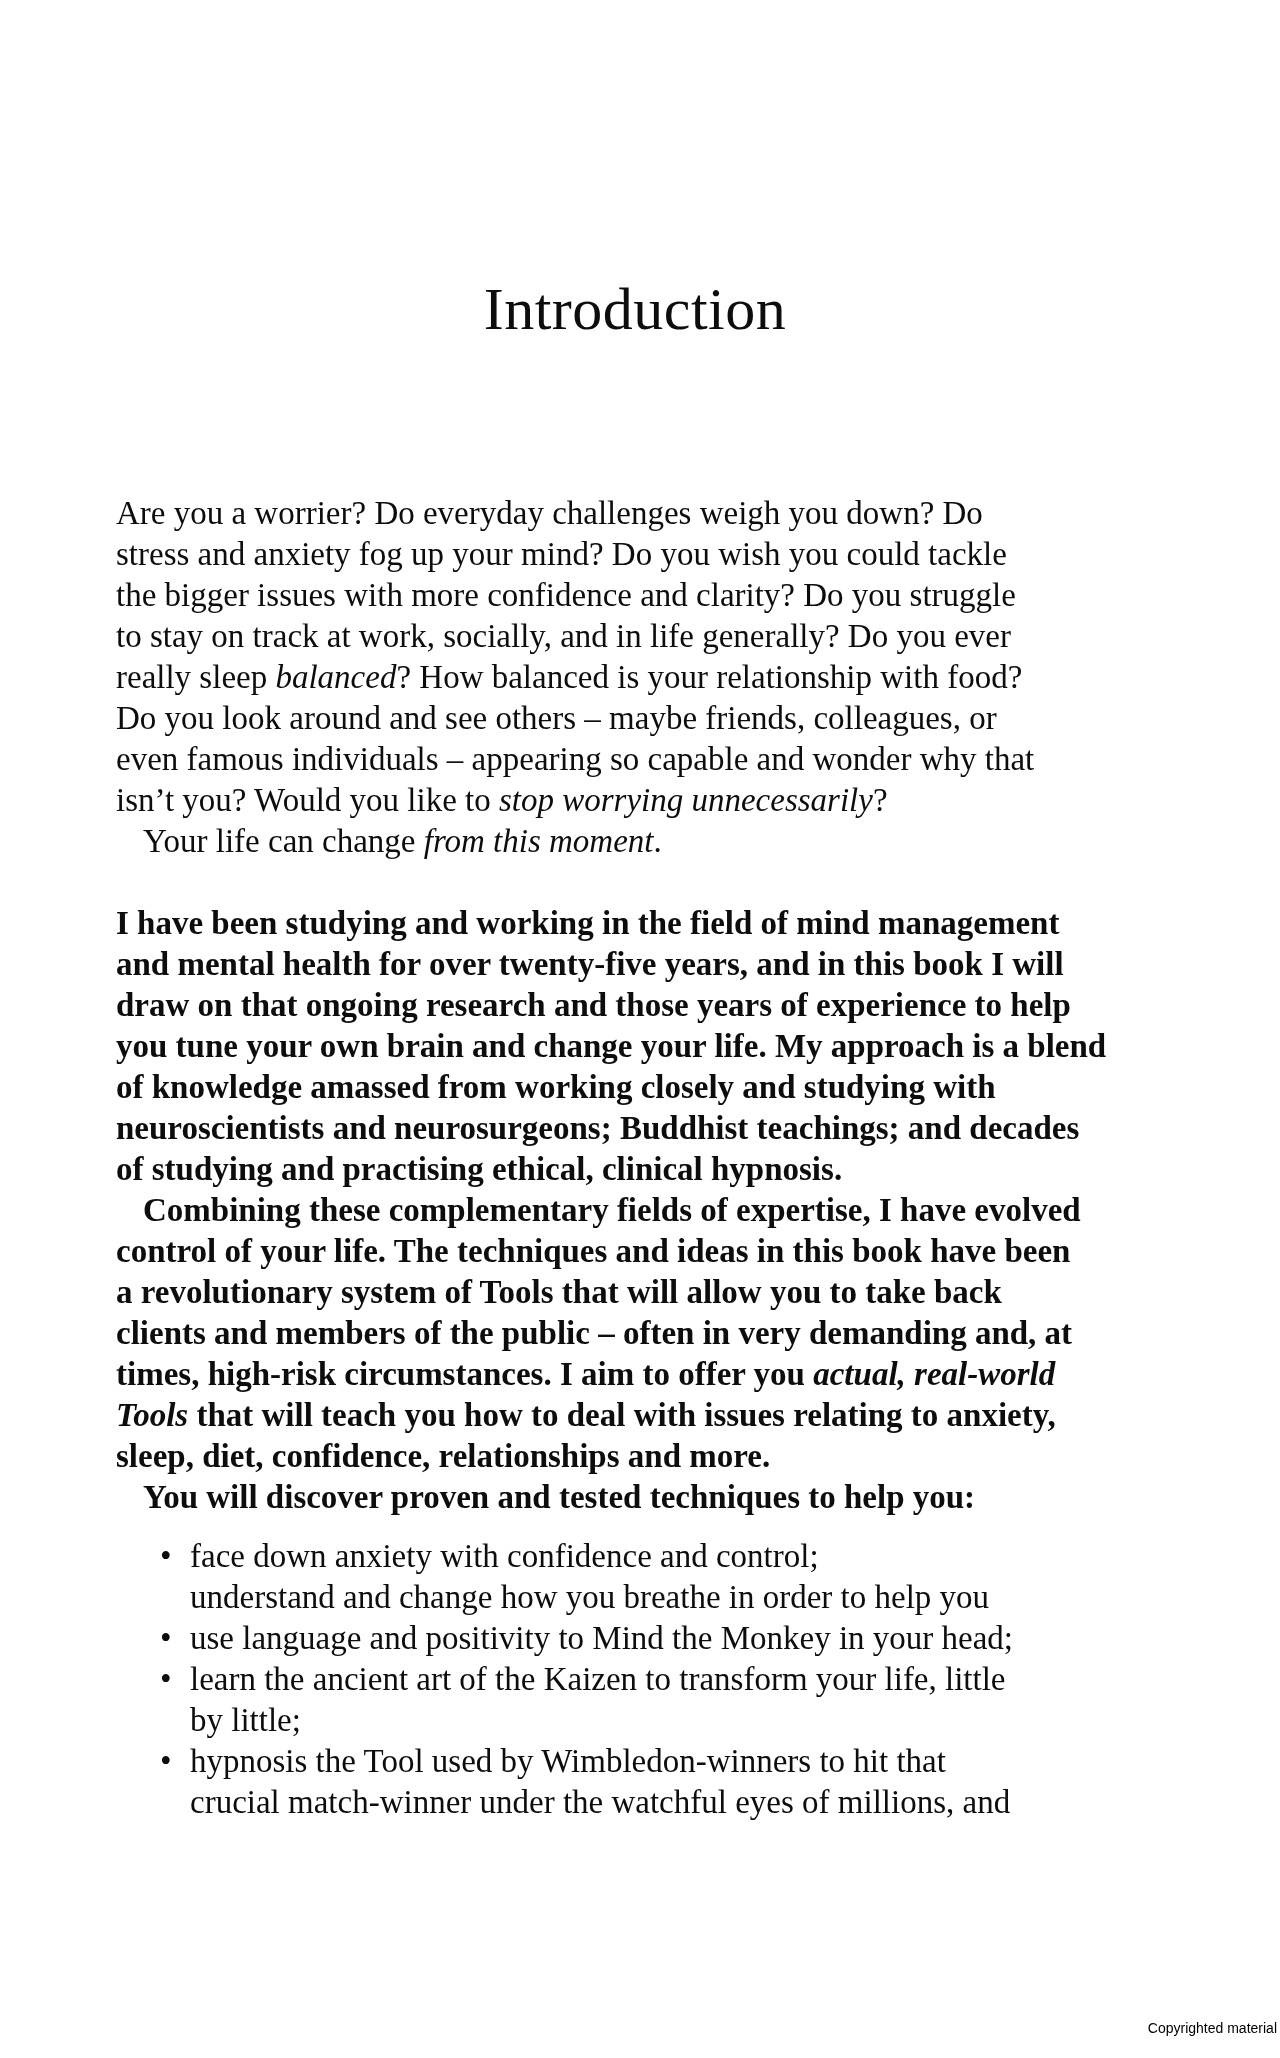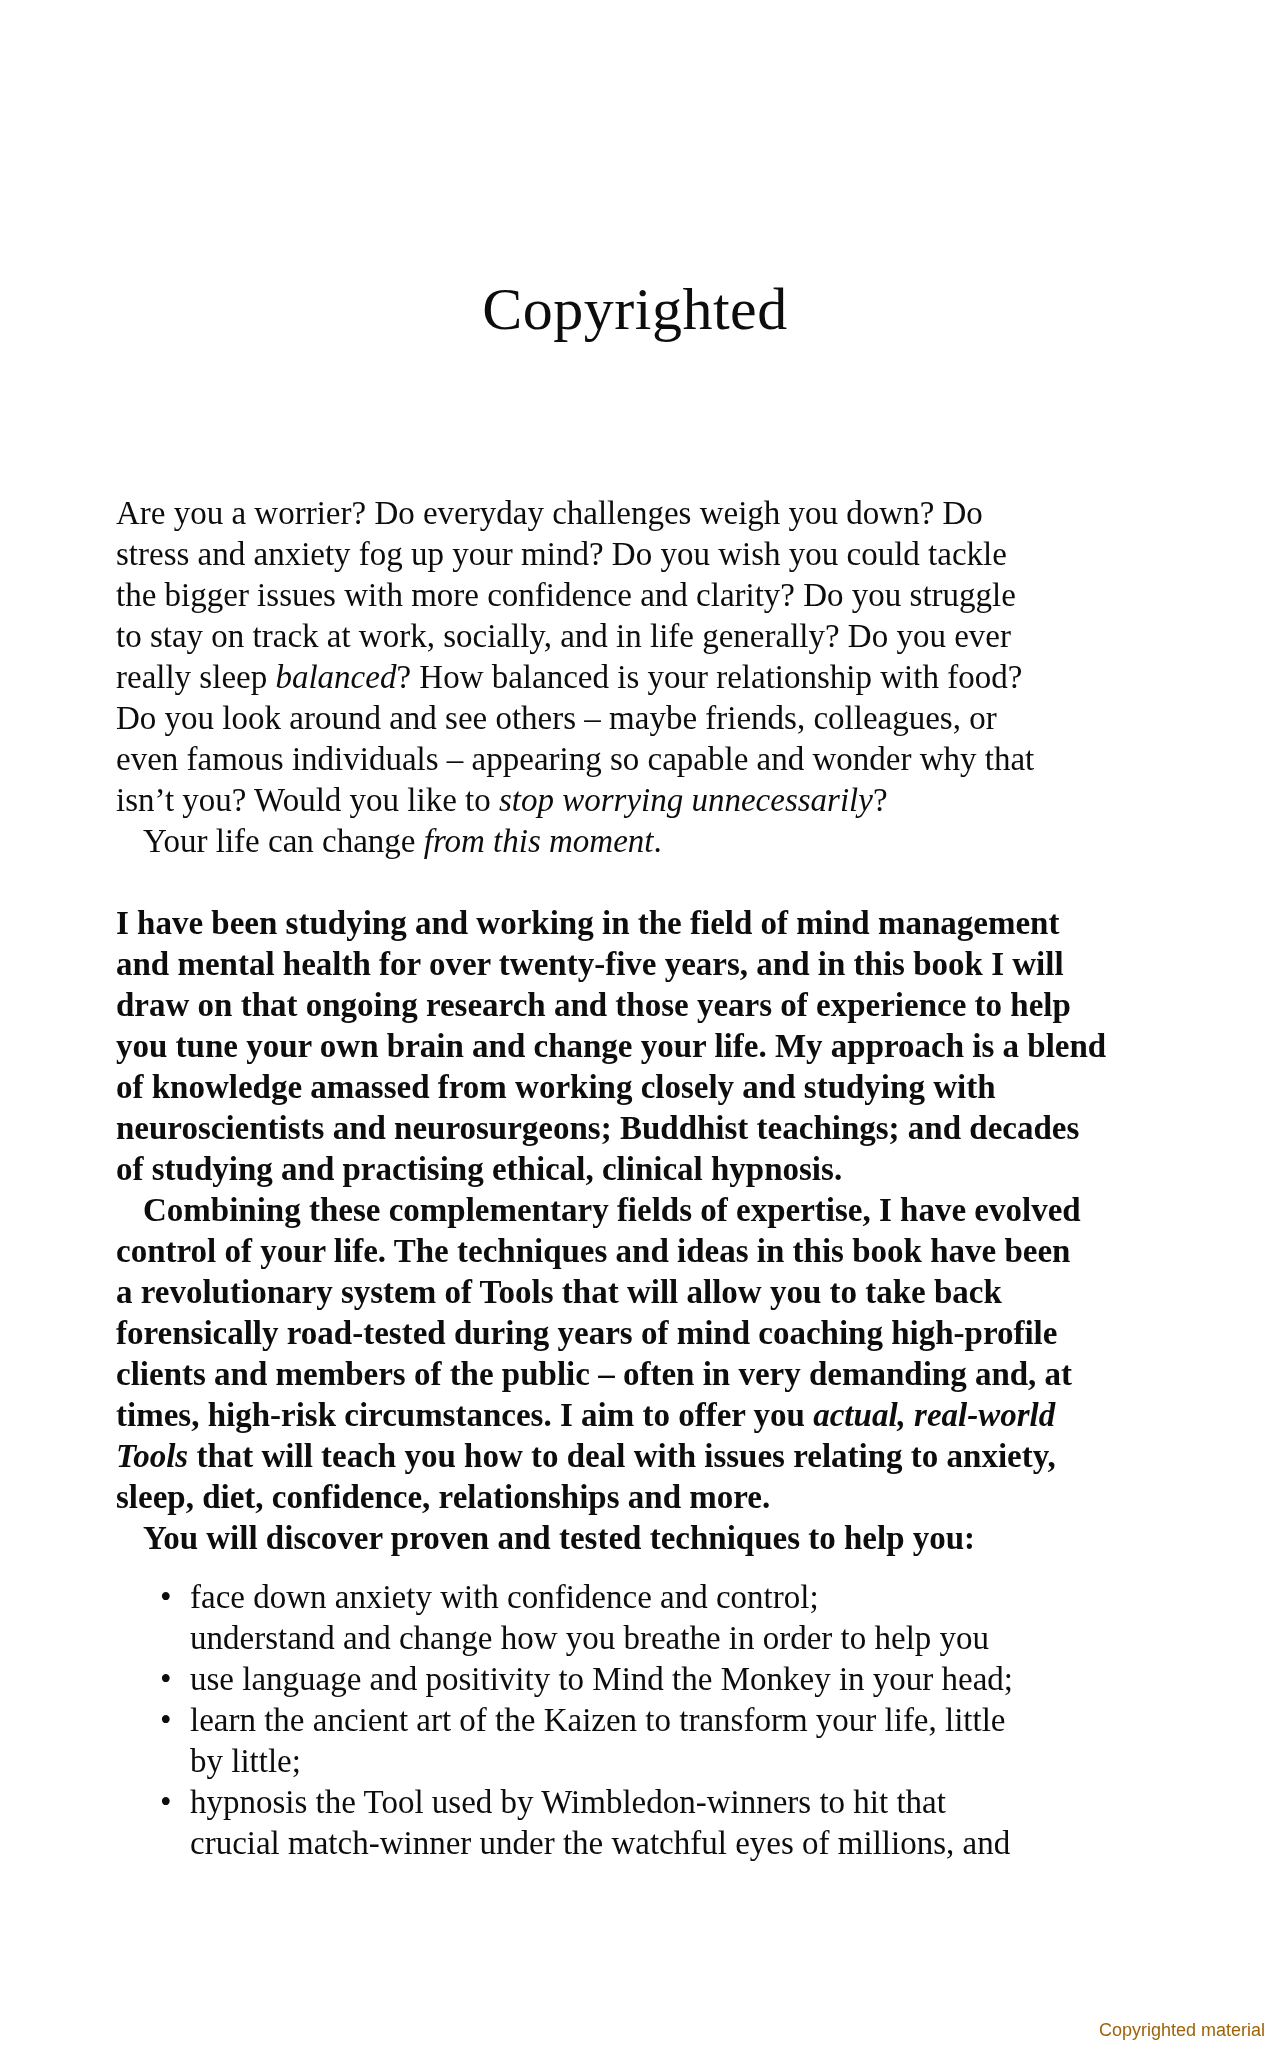--- a/index.html
+++ b/index.html
@@ -45,31 +45,31 @@
   .bullet-item { position: relative; padding-left: 86px; }
   .bullet-glyph {
     position: absolute;
     left: 56px;
     top: 0;
     font-size: 33px;
   }
   .watermark {
     position: absolute;
     top: 2020px;
-    right: 15px;
+    right: 3px;
     font-family: "Liberation Sans", sans-serif;
-    font-size: 18px;
-    color: #a16207;
+    font-size: 14px;
+    color: #000000;
   }
 </style>
 </head>
 <body>
 
 <div class="page">
-  <h1 class="chapter-title">Copyrighted</h1>
+  <h1 class="chapter-title">Introduction</h1>
   <div class="page-body">
       <div class="para">
         <div class="text-line"><span>Are you a worrier? Do everyday challenges weigh you down? Do</span></div>
         <div class="text-line"><span>stress and anxiety fog up your mind? Do you wish you could tackle</span></div>
         <div class="text-line"><span>the bigger issues with more confidence and clarity? Do you struggle</span></div>
         <div class="text-line"><span>to stay on track at work, socially, and in life generally? Do you ever</span></div>
         <div class="text-line"><span>really sleep </span><span class="italic">balanced</span><span>? How balanced is your relationship with food?</span></div>
         <div class="text-line"><span>Do you look around and see others – maybe friends, colleagues, or</span></div>
         <div class="text-line"><span>even famous individuals – appearing so capable and wonder why that</span></div>
         <div class="text-line"><span>isn’t you? Would you like to </span><span class="italic">stop worrying unnecessarily</span><span>?</span></div>
@@ -79,21 +79,20 @@
         <div class="text-line"><span>I have been studying and working in the field of mind management</span></div>
         <div class="text-line"><span>and mental health for over twenty-five years, and in this book I will</span></div>
         <div class="text-line"><span>draw on that ongoing research and those years of experience to help</span></div>
         <div class="text-line"><span>you tune your own brain and change your life. My approach is a blend</span></div>
         <div class="text-line"><span>of knowledge amassed from working closely and studying with</span></div>
         <div class="text-line"><span>neuroscientists and neurosurgeons; Buddhist teachings; and decades</span></div>
         <div class="text-line"><span>of studying and practising ethical, clinical hypnosis.</span></div>
         <div class="text-line indent"><span>Combining these complementary fields of expertise, I have evolved</span></div>
         <div class="text-line"><span>control of your life. The techniques and ideas in this book have been</span></div>
         <div class="text-line"><span>a revolutionary system of Tools that will allow you to take back</span></div>
-        <div class="text-line"><span>forensically road-tested during years of mind coaching high-profile</span></div>
         <div class="text-line"><span>clients and members of the public – often in very demanding and, at</span></div>
         <div class="text-line"><span>times, high-risk circumstances. I aim to offer you </span><span class="italic">actual, real-world</span></div>
         <div class="text-line"><span class="italic">Tools</span><span> that will teach you how to deal with issues relating to anxiety,</span></div>
         <div class="text-line"><span>sleep, diet, confidence, relationships and more.</span></div>
         <div class="text-line indent"><span>You will discover proven and tested techniques to help you:</span></div>
       </div>
       <div class="bullet-list">
         <div class="bullet-item">
           <span class="bullet-glyph">•</span>
           <div class="text-line"><span>face down anxiety with confidence and control;</span></div>

